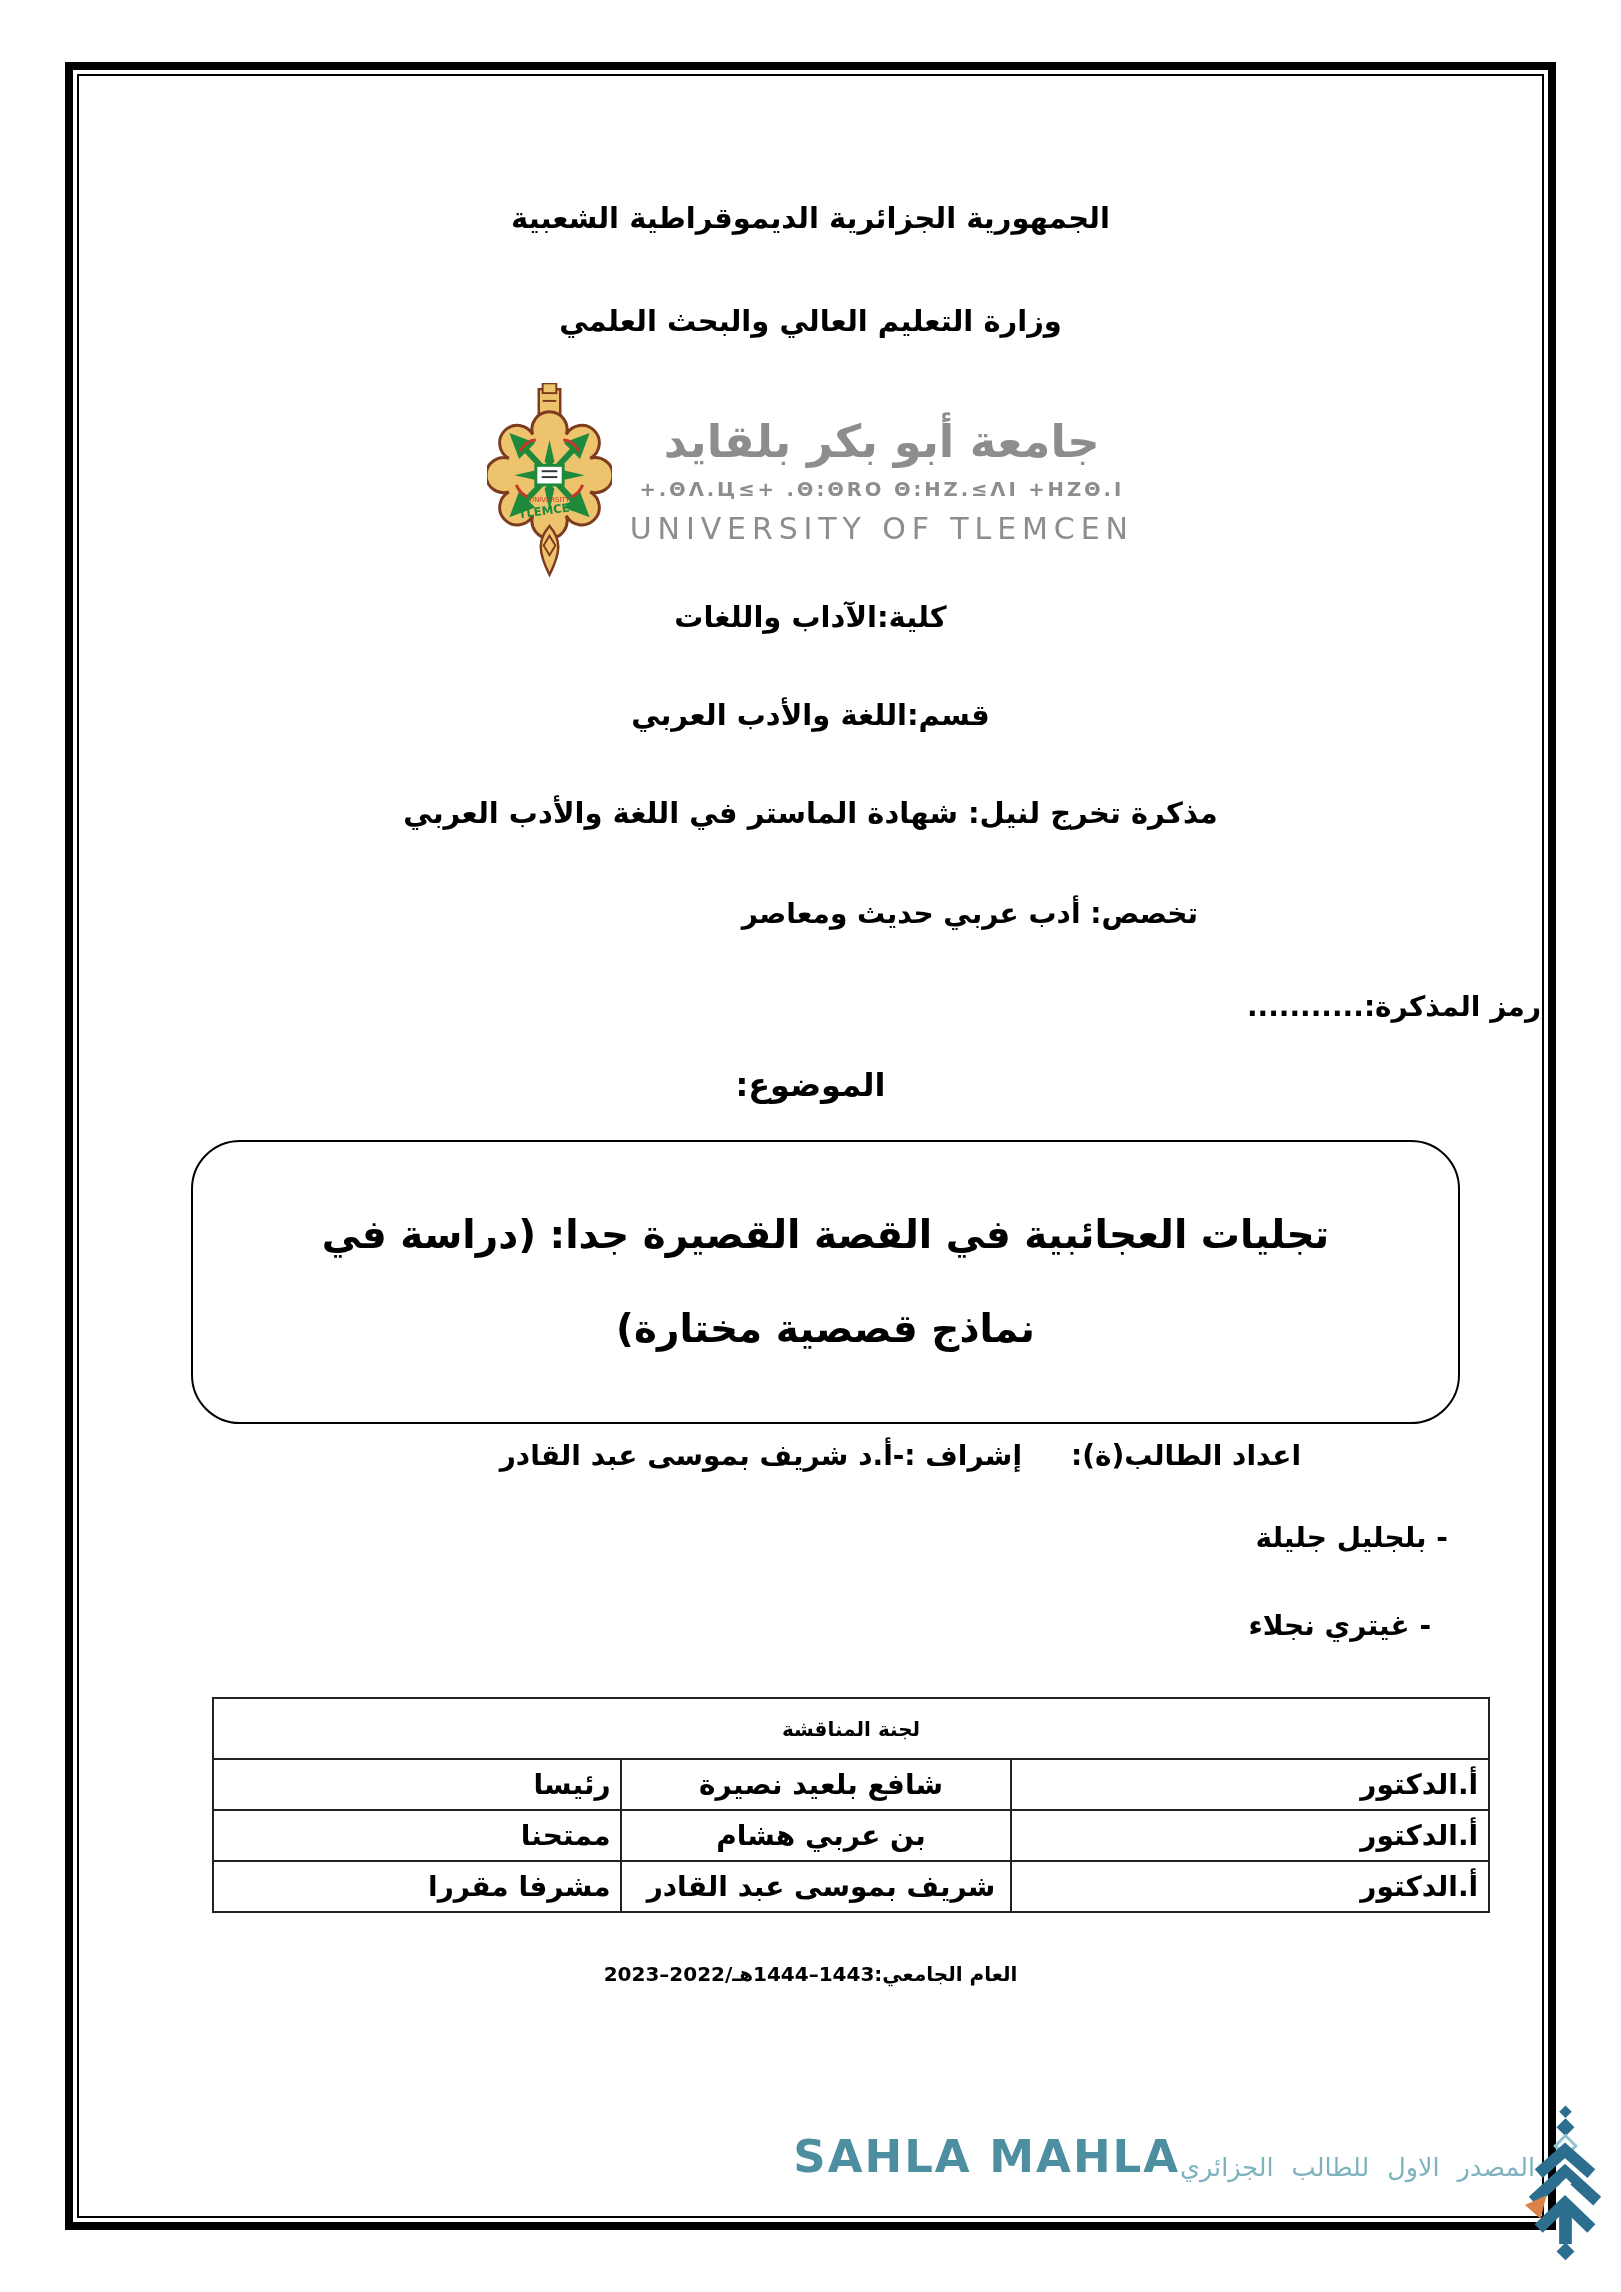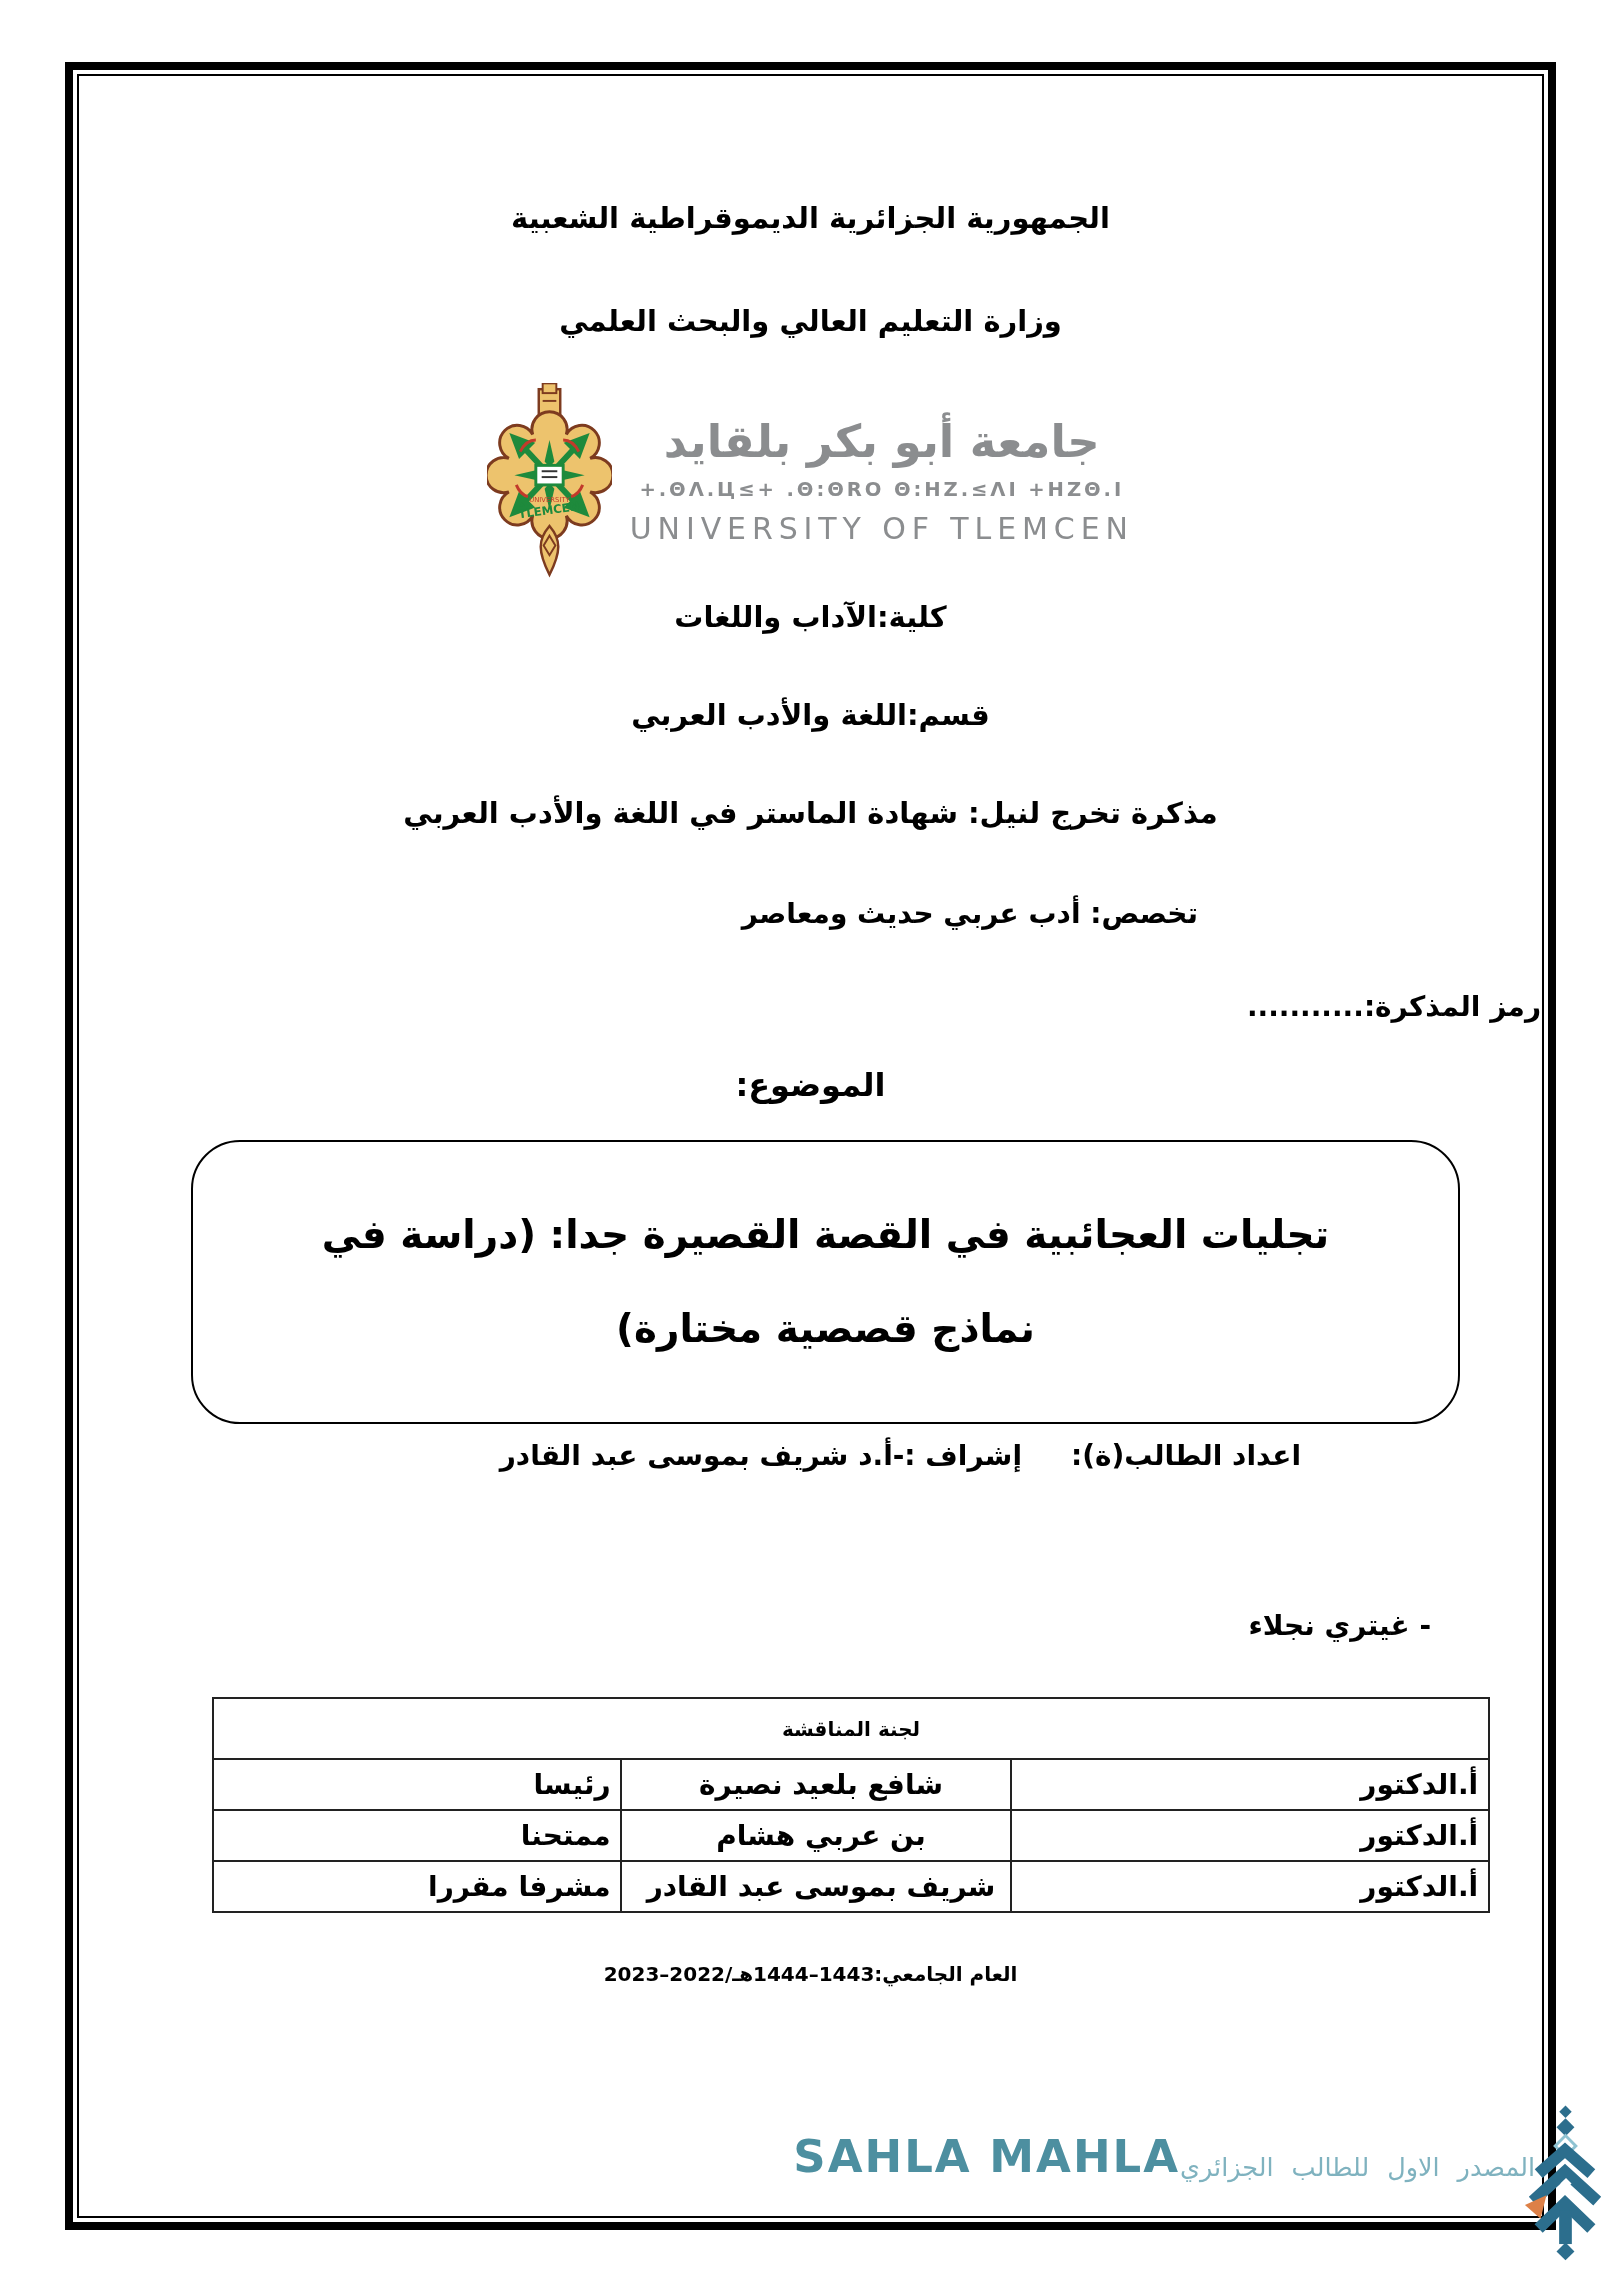--- a/index.html
+++ b/index.html
@@ -138,20 +138,21 @@
   <div class="title-box">
     <div class="tl">تجليات العجائبية في القصة القصيرة جدا: (دراسة في</div>
     <div class="tl">نماذج قصصية مختارة)</div>
   </div>
 
   <div class="prep-row">
     <span>اعداد الطالب(ة):</span>
     <span>إشراف :-أ.د شريف بموسى عبد القادر</span>
   </div>
 
+  <div class="student-line student-1">- بلجليل جليلة</div>
   <div class="student-line student-2">-  غيتري نجلاء</div>
 
   <table class="committee">
     <tbody>
         <tr>
       <th colspan="3">لجنة المناقشة</th>
     </tr>
     <tr>
       <td class="c-grade">أ.الدكتور</td>
       <td class="c-name">شافع بلعيد نصيرة</td>

